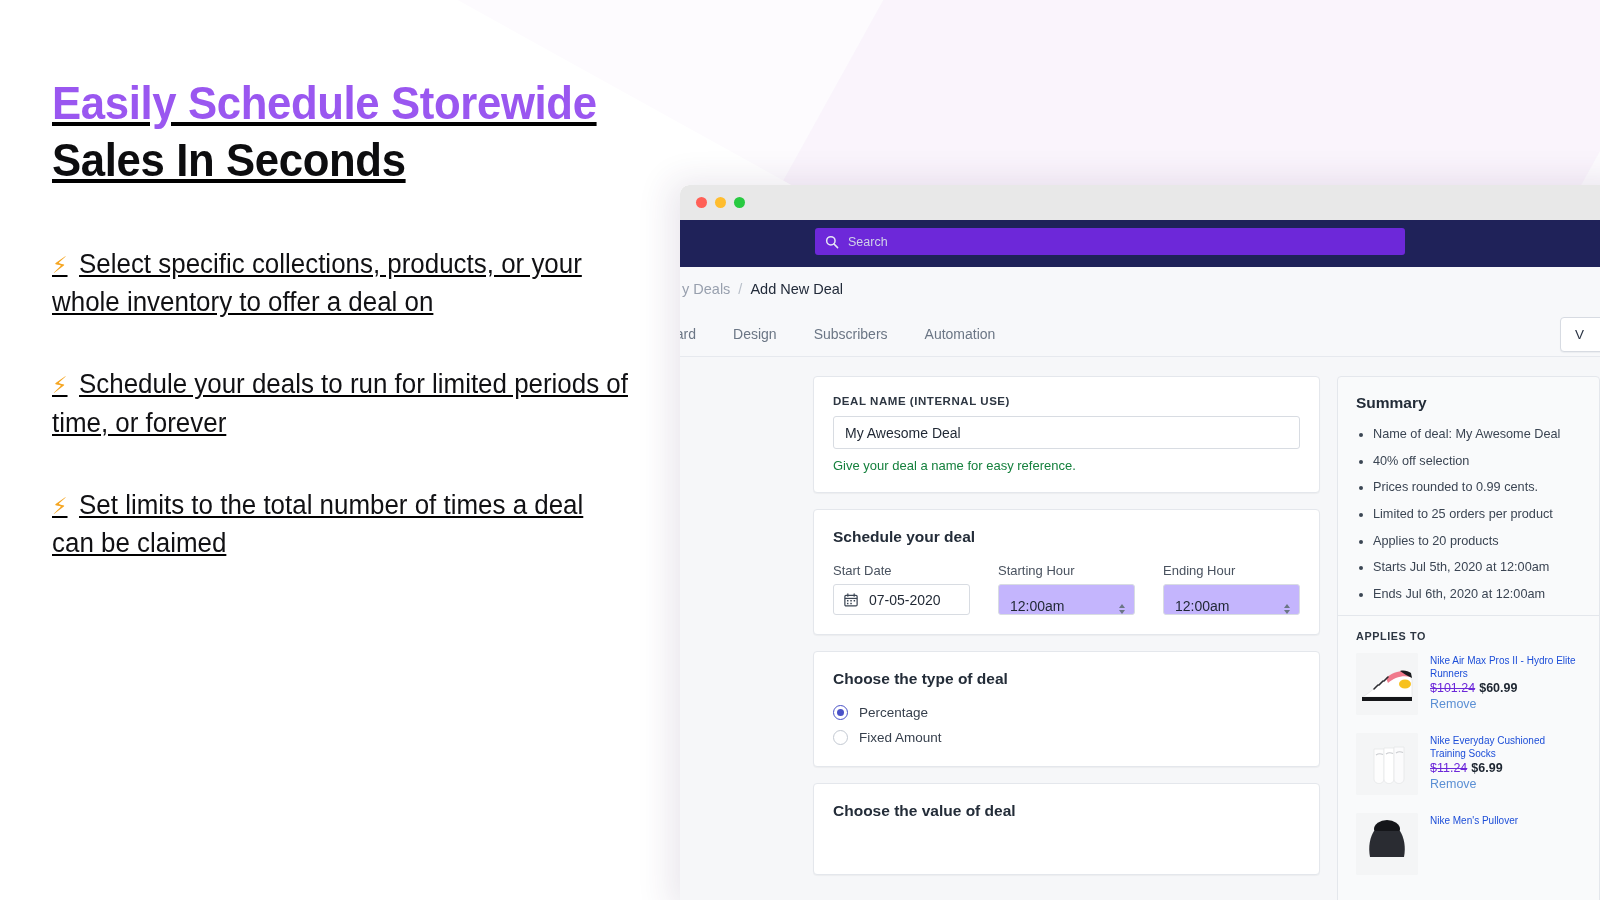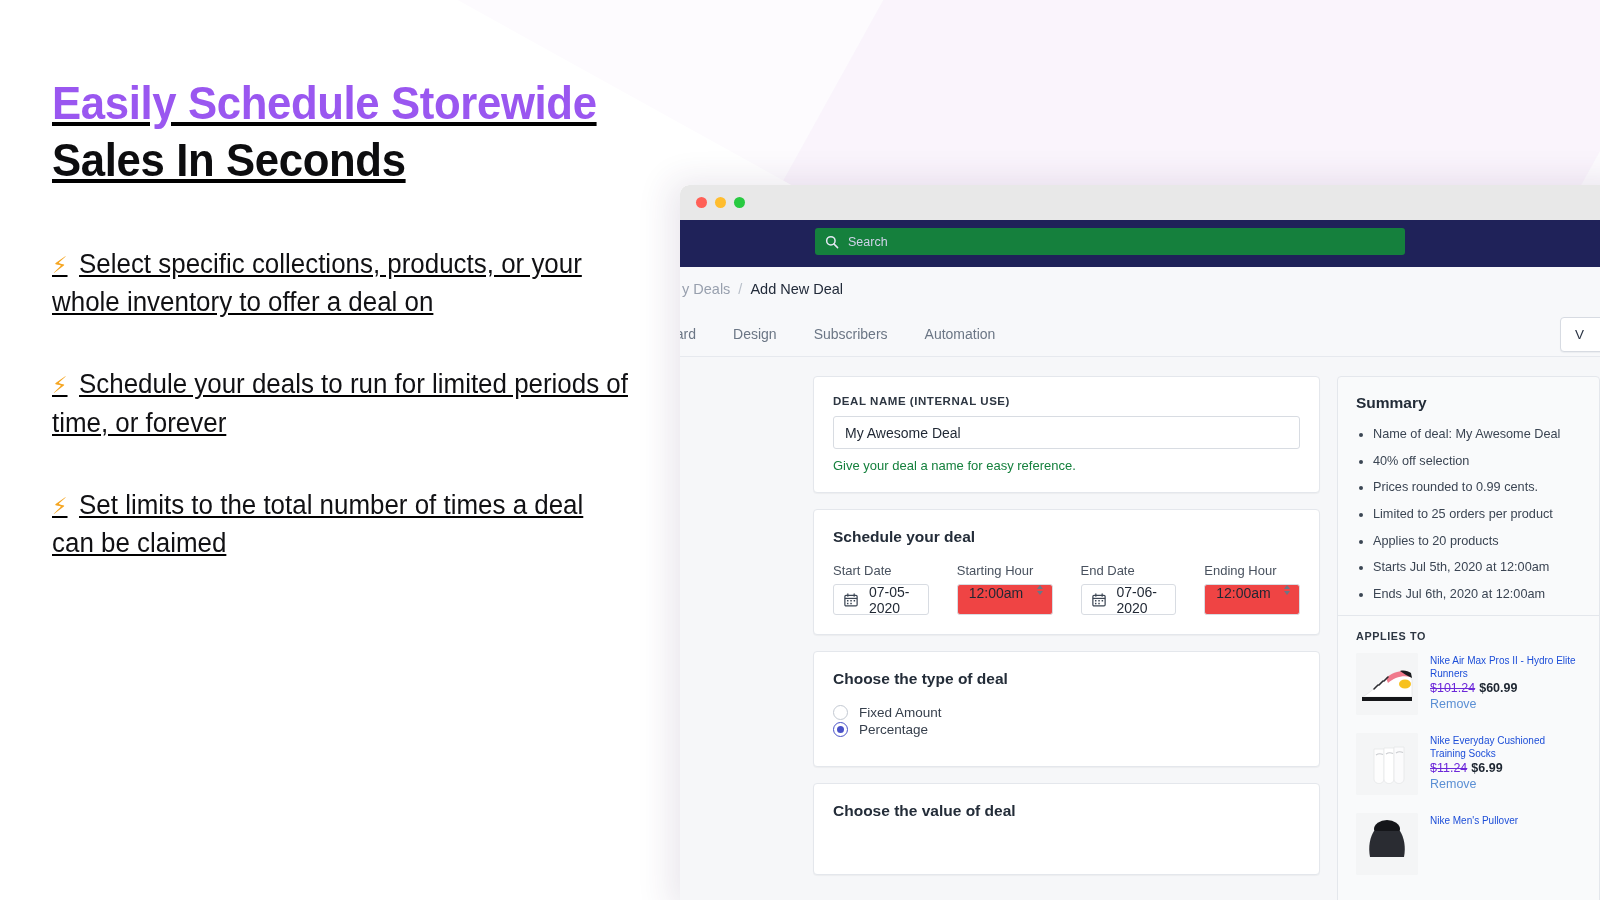--- a/index.html
+++ b/index.html
@@ -127,21 +127,21 @@
     background: #1f2259;
     display: flex;
     align-items: center;
   }
   .searchbox {
     position: absolute;
     left: 135px;
     top: 43px;
     width: 570px;
     height: 27px;
-    background: #15803d;
+    background: #6d28d9;
     border-radius: 3px;
     display: flex;
     align-items: center;
     padding: 0 10px;
   }
   .search-icon { margin-right: 9px; display: flex; }
   .search-ph {
     color: #cfd2e8;
     font-size: 12.5px;
   }
@@ -237,21 +237,21 @@
     margin-top: 9px;
   }
   .card-title {
     font-size: 15.5px;
     font-weight: bold;
     color: #232c38;
     margin-bottom: 17px;
   }
   .grid2 {
     display: grid;
-    grid-template-columns: 1fr 1fr 1fr 1fr;
+    grid-template-columns: 1fr 1fr 1fr;
     column-gap: 28px;
     row-gap: 13px;
   }
   .sublabel {
     font-size: 13px;
     color: #49525f;
     margin-bottom: 6px;
   }
   .date-input {
     height: 31px;
@@ -264,24 +264,24 @@
     width: 100%;
     box-sizing: border-box;
   }
   .cal-icon { margin-right: 11px; display: flex; }
   .date-val { font-size: 14px; color: #1f2733; }
   .select-input {
     height: 31px;
     border: 1px solid #d8dce2;
     border-radius: 3px;
     display: flex;
-    align-items: flex-start;
+    align-items: flex-end;
     justify-content: space-between;
     padding: 0 9px 0 11px;
-    background: #ef4444;
+    background: #c4b5fd;
     width: 100%;
     box-sizing: border-box;
   }
   .select-val { font-size: 14px; color: #1f2733; }
   .stepper { display: flex; flex-direction: column; gap: 2px; }
   .stepper span {
     display: block;
     width: 0; height: 0;
     border-left: 3.5px solid transparent;
     border-right: 3.5px solid transparent;
@@ -469,62 +469,43 @@
             <div class="sublabel">Starting Hour</div>
             <div class="select-input">
               <span class="select-val">12:00am</span>
               <span class="stepper">
                   <span class="up"></span>
                   <span class="down"></span>
                 </span>
             </div>
           </div>
 
-          <div>
-            <div class="sublabel">End Date</div>
-            <div class="date-input">
-              <span class="cal-icon">
-                <svg width="14" height="14" viewBox="0 0 16 16">
-                  <rect x="1" y="2.6" width="14" height="12.2" rx="1.3" fill="none" stroke="#3b4553" stroke-width="1.4"></rect>
-                  <line x1="1" y1="6.2" x2="15" y2="6.2" stroke="#3b4553" stroke-width="1.4"></line>
-                  <line x1="4.4" y1="1" x2="4.4" y2="3.6" stroke="#3b4553" stroke-width="1.4" stroke-linecap="round"></line>
-                  <line x1="11.6" y1="1" x2="11.6" y2="3.6" stroke="#3b4553" stroke-width="1.4" stroke-linecap="round"></line>
-                  <rect x="3.4" y="8" width="1.7" height="1.7" fill="#3b4553"></rect>
-                  <rect x="7.2" y="8" width="1.7" height="1.7" fill="#3b4553"></rect>
-                  <rect x="11" y="8" width="1.7" height="1.7" fill="#3b4553"></rect>
-                  <rect x="3.4" y="11.2" width="1.7" height="1.7" fill="#3b4553"></rect>
-                  <rect x="7.2" y="11.2" width="1.7" height="1.7" fill="#3b4553"></rect>
-                </svg>
-              </span>
-              <span class="date-val">07-06-2020</span>
-            </div>
-          </div>
 
           <div>
             <div class="sublabel">Ending Hour</div>
             <div class="select-input">
               <span class="select-val">12:00am</span>
               <span class="stepper">
                   <span class="up"></span>
                   <span class="down"></span>
                 </span>
             </div>
           </div>
         </div>
       </div>
 
       <div class="card">
         <div class="card-title">Choose the type of deal</div>
+        <div class="radio-row">
+          <span class="radio checked"></span>
+          <span class="radio-label">Percentage</span>
+        </div>
         <div class="radio-row" style="margin-bottom:2px;">
           <span class="radio"></span>
           <span class="radio-label">Fixed Amount</span>
-        </div>
-        <div class="radio-row">
-          <span class="radio checked"></span>
-          <span class="radio-label">Percentage</span>
         </div>
       </div>
 
       <div class="card" style="padding-bottom:40px;">
         <div class="card-title" style="margin-bottom:14px;">Choose the value of deal</div>
       </div>
     </div>
 
     <div class="col-side">
       <div class="side-card">

